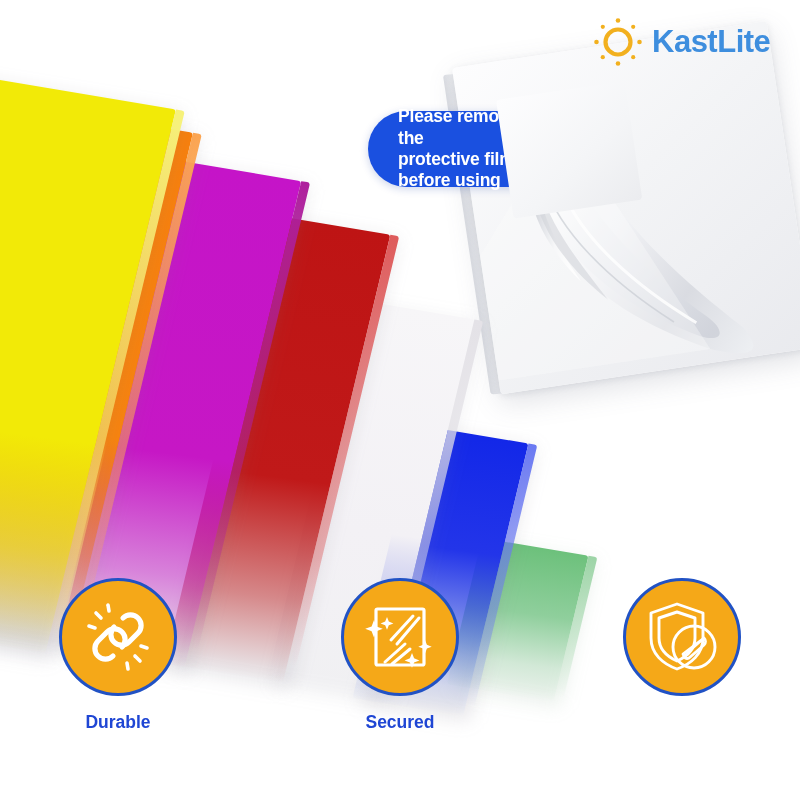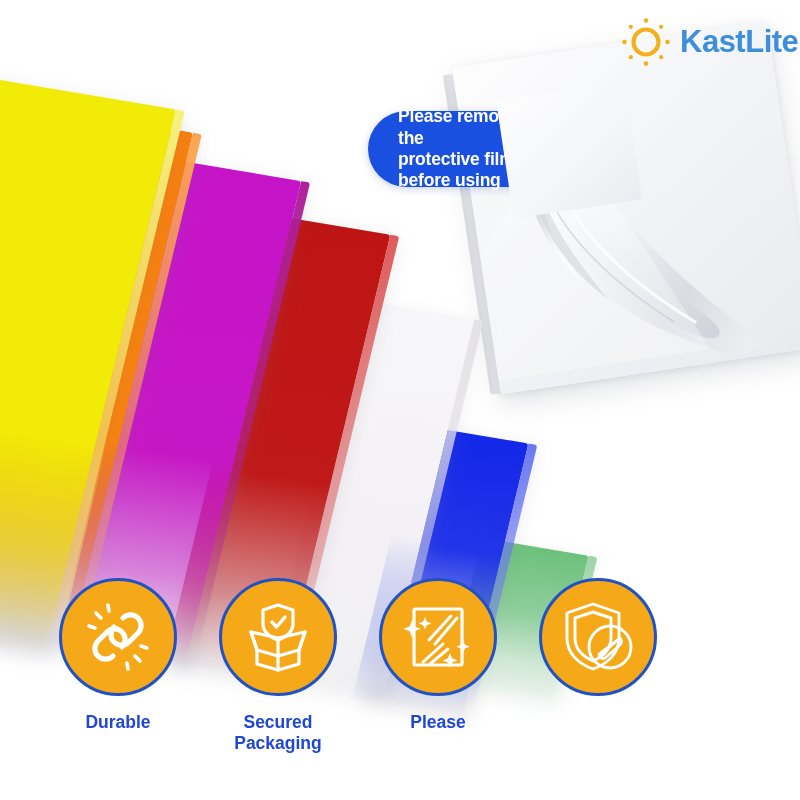--- a/index.html
+++ b/index.html
@@ -99,39 +99,39 @@
     background:linear-gradient(145deg,#fdfdfe 0%,#f4f5f7 60%,#ebecef 100%);
     transform:rotate(-8.5deg);
     transform-origin:top left;
     z-index:41;
     border-radius:4px;
   }
 
   
   #logo {
     position:absolute;
-    left:620px; top:16px;
+    left:592px; top:16px;
     display:flex; align-items:center; gap:8px;
     z-index:60;
   }
   #logo .wordmark {
     font-size:31px;
     font-weight:bold;
     color:#3E8EDE;
     letter-spacing:-0.5px;
   }
 
   
   #features {
     position:absolute;
     left:0; top:578px;
     width:800px; height:222px;
     z-index:70;
     display:flex;
-    justify-content:flex-start;
+    justify-content:space-between;
     padding:0 38px;
   }
   .feature {
     width:160px;
     display:flex; flex-direction:column; align-items:center;
   }
   .feature .badge {
     width:118px; height:118px;
     border-radius:50%;
     background:#F5A818;
@@ -274,53 +274,38 @@
             <path d="M30 13 L29 7"></path>
             <path d="M56 58 L61 63"></path>
             <path d="M62 48 L68 50"></path>
             <path d="M48 65 L49 71"></path>
           </g>
         </svg>
       </div>
       <div class="label">Durable</div>
     </div>
 
-    <div class="feature">
-      <div class="badge">
-        <svg width="78" height="78" viewBox="0 0 78 78" fill="none" stroke="#ffffff" stroke-width="3.2" stroke-linecap="round" stroke-linejoin="round">
-          <path d="M39 7 L54 12 L54 26 C54 34 47 39 39 42 C31 39 24 34 24 26 L24 12 Z"></path>
-          <path d="M33 24 L37.5 29 L46 19" stroke-width="3.4"></path>
-          <path d="M12 34 L39 40 L66 34 L60 52 L39 58 L18 52 Z"></path>
-          <path d="M18 52 L18 66 L39 72 L60 66 L60 52"></path>
-          <path d="M39 40 L39 72"></path>
-          <path d="M12 34 L18 52"></path>
-          <path d="M66 34 L60 52"></path>
-        </svg>
-      </div>
-      <div class="label">Secured
-Packaging</div>
-    </div>
 
     <div class="feature">
       <div class="badge">
         <svg width="74" height="74" viewBox="0 0 74 74" fill="none" stroke="#ffffff" stroke-width="3.2" stroke-linecap="round" stroke-linejoin="round">
           <rect x="13" y="9" width="48" height="56" rx="1.5"></rect>
           <path d="M50 16 L28 40" stroke-width="3"></path>
           <path d="M56 18 L34 44" stroke-width="3"></path>
           <path d="M42 44 L22 62" stroke-width="3"></path>
           <path d="M47 49 L29 64" stroke-width="3"></path>
           <g fill="#ffffff" stroke="none">
             <path d="M9 24 L11.4 30.4 L17.8 32.8 L11.4 35.2 L9 41.6 L6.6 35.2 L0.2 32.8 L6.6 30.4 Z" transform="translate(2,-4)"></path>
             <path d="M24 17 L25.8 21.6 L30.4 23.4 L25.8 25.2 L24 29.8 L22.2 25.2 L17.6 23.4 L22.2 21.6 Z"></path>
             <path d="M62 40 L63.9 44.8 L68.7 46.7 L63.9 48.6 L62 53.4 L60.1 48.6 L55.3 46.7 L60.1 44.8 Z"></path>
             <path d="M49 53 L51.1 58.3 L56.4 60.4 L51.1 62.5 L49 67.8 L46.9 62.5 L41.6 60.4 L46.9 58.3 Z"></path>
           </g>
         </svg>
       </div>
-      <div class="label">Please</div>
+      <div class="label">Secured</div>
     </div>
 
     <div class="feature">
       <div class="badge">
         <svg width="78" height="78" viewBox="0 0 78 78" fill="none" stroke="#ffffff" stroke-width="2.9" stroke-linecap="round" stroke-linejoin="round">
           <path d="M34 6 L60 15 L60 40 C60 56 48 66 34 71 C20 66 8 56 8 40 L8 15 Z"></path>
           <path d="M34 14 L52 20 L52 40 C52 52 43 59 34 63 C25 59 16 52 16 40 L16 20 Z"></path>
           <circle cx="51" cy="49" r="21"></circle>
           <path d="M61 40 C63 42 63 45 61 47 L46 60 C44 61 42 60 41 58 L40 56 Z" stroke-width="2.8"></path>
           <path d="M41 58 L58 43" stroke-width="2.2"></path>

